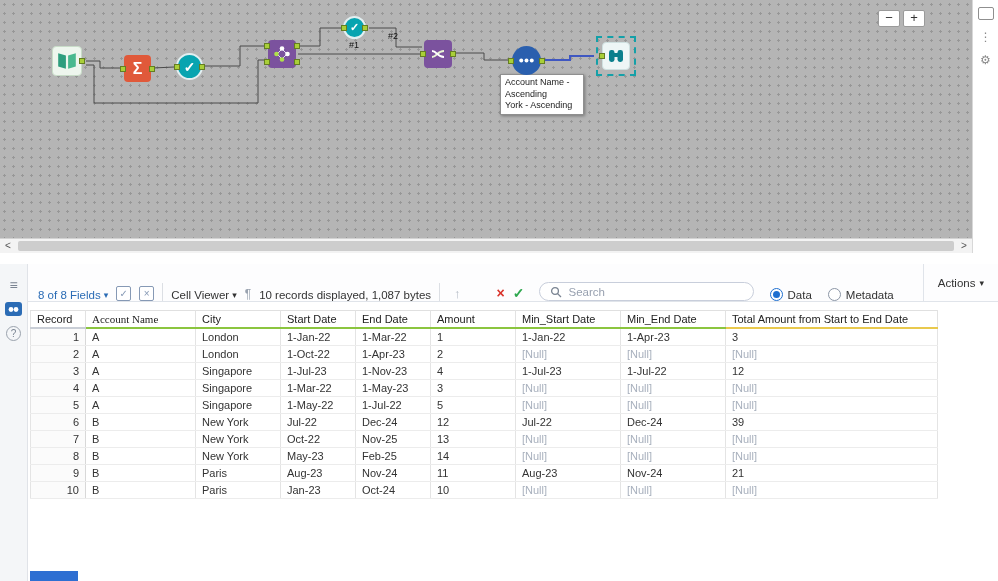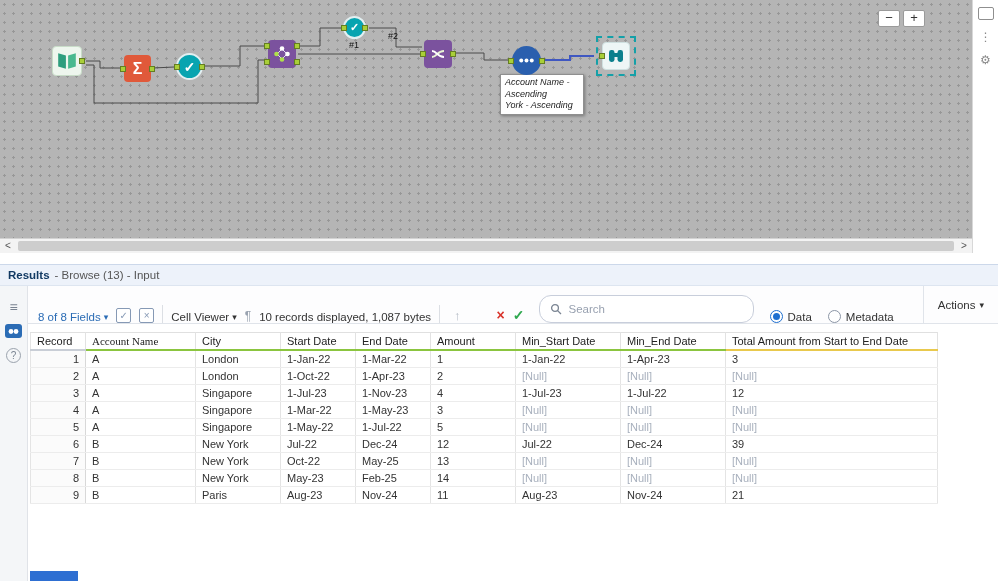--- a/index.html
+++ b/index.html
@@ -36,21 +36,21 @@
   .port.in2 { left: -4px; top: 3px; }
   .port.in3 { left: -4px; top: auto; bottom: 3px; }
   .port.out2 { right: -4px; top: 3px; }
   .port.out3 { right: -4px; top: auto; bottom: 3px; }
   .wire-label { position: absolute; font-size: 9px; color: #111; }
   .tooltip {
     position: absolute; left: 500px; top: 74px; width: 84px;
     background: #fff; border: 1px solid #8f8f8f; box-shadow: 1px 1px 3px rgba(0,0,0,.35);
     font-size: 9px; line-height: 1.3; padding: 2px 4px; color: #222;
   }
-  .tooltip span { display: block; font-style: italic; }
+  .tooltip span { display: block; }
   .zoom-btn {
     position: absolute; top: 10px; width: 22px; height: 17px; background: #fff;
     border: 1px solid #9a9a9a; border-radius: 2px; font-size: 13px; line-height: 14px;
     text-align: center; color: #333; cursor: default;
   }
   .hscroll {
     position: absolute; left: 0; top: 238px; width: 972px; height: 15px;
     background: #f3f3f3; border-top: 1px solid #d2d2d2; display: flex; align-items: center;
   }
   .hs-btn { width: 16px; height: 14px; font-size: 10px; line-height: 13px; text-align: center; color: #555; }
@@ -89,21 +89,21 @@
     width: 15px; height: 15px; border: 1px solid #8699b5; border-radius: 2px; color: #8699b5;
     font-size: 10px; line-height: 13px; text-align: center; background: #fff;
   }
   .tb-div { width: 1px; height: 18px; background: #dcdfe4; }
   .tb-text { color: #333; display: flex; align-items: center; gap: 3px; }
   .pilcrow { color: #9aa3b0; font-size: 12px; }
   .up-arrow { color: #b3bac4; font-size: 13px; margin: 0 14px 0 6px; }
   .red-x { color: #d9342b; font-weight: bold; font-size: 14px; margin-left: 14px; }
   .green-check { color: #2fa84f; font-weight: bold; font-size: 14px; margin-right: 6px; }
   .search {
-    display: flex; align-items: center; gap: 7px; width: 215px; height: 28px;
+    display: flex; align-items: center; gap: 7px; width: 215px; height: 19px;
     border: 1px solid #c8cedb; border-radius: 12px; padding: 0 10px; background: #fff;
   }
   .search input { border: none; outline: none; flex: 1; font-size: 11.5px; font-family: "Liberation Sans", sans-serif; color: #333; background: transparent; min-width: 0; }
   .search input::placeholder { color: #98a1b0; }
   .radio { display: flex; align-items: center; gap: 5px; margin-left: 8px; }
   .rdot { width: 13px; height: 13px; border-radius: 50%; border: 1px solid #8c96a6; background: #fff; display: flex; align-items: center; justify-content: center; }
   .rdot.sel { border-color: #1e6fd0; }
   .rdot.sel .rdot-in { width: 7px; height: 7px; border-radius: 50%; background: #1e6fd0; }
   .actions { margin-left: auto; border-left: 1px solid #e0e4ea; align-self: stretch; display: flex; align-items: center; gap: 4px; padding: 0 14px; color: #333; }
   .table-zone { flex: 1; padding: 8px 12px 0 2px; background: #fff; overflow: hidden; }
@@ -231,24 +231,20 @@
   </div>
 </div>
 
 <div class="right-rail">
   <div class="rail-btn"></div>
   <span class="rail-glyph">⋮</span>
   <span class="rail-glyph">⚙</span>
 </div>
 
 <div class="results">
-  <div class="results-header">
-    <span class="rh-title">Results</span>
-    <span class="rh-sub">- Browse (13) - Input</span>
-  </div>
 
   <div class="results-lower">
     <div class="rail">
       <span class="icon-list">≡</span>
       <span class="browse-anchor">
         <svg width="11" height="9" viewBox="0 0 11 9">
           <circle cx="3" cy="4.5" r="2.4" fill="#fff"></circle>
           <circle cx="8" cy="4.5" r="2.4" fill="#fff"></circle>
         </svg>
       </span>
@@ -388,21 +384,21 @@
                 <td>12</td>
                 <td>Jul-22</td>
                 <td>Dec-24</td>
                 <td>39</td>
               </tr>
               <tr>
                 <td class="rec">7</td>
                 <td>B</td>
                 <td>New York</td>
                 <td>Oct-22</td>
-                <td>May-25</td>
+                <td>Nov-25</td>
                 <td>13</td>
                 <td class="null">[Null]</td>
                 <td class="null">[Null]</td>
                 <td class="null">[Null]</td>
               </tr>
               <tr>
                 <td class="rec">8</td>
                 <td>B</td>
                 <td>New York</td>
                 <td>May-23</td>
@@ -416,20 +412,31 @@
                 <td class="rec">9</td>
                 <td>B</td>
                 <td>Paris</td>
                 <td>Aug-23</td>
                 <td>Nov-24</td>
                 <td>11</td>
                 <td>Aug-23</td>
                 <td>Nov-24</td>
                 <td>21</td>
               </tr>
+              <tr>
+                <td class="rec">10</td>
+                <td>B</td>
+                <td>Paris</td>
+                <td>Jan-23</td>
+                <td>Oct-24</td>
+                <td>10</td>
+                <td class="null">[Null]</td>
+                <td class="null">[Null]</td>
+                <td class="null">[Null]</td>
+              </tr>
             </tbody>
           </table>
       </div>
     </div>
   </div>
 </div>
 
 <div class="status-accent"></div>
 
 </body></html>

